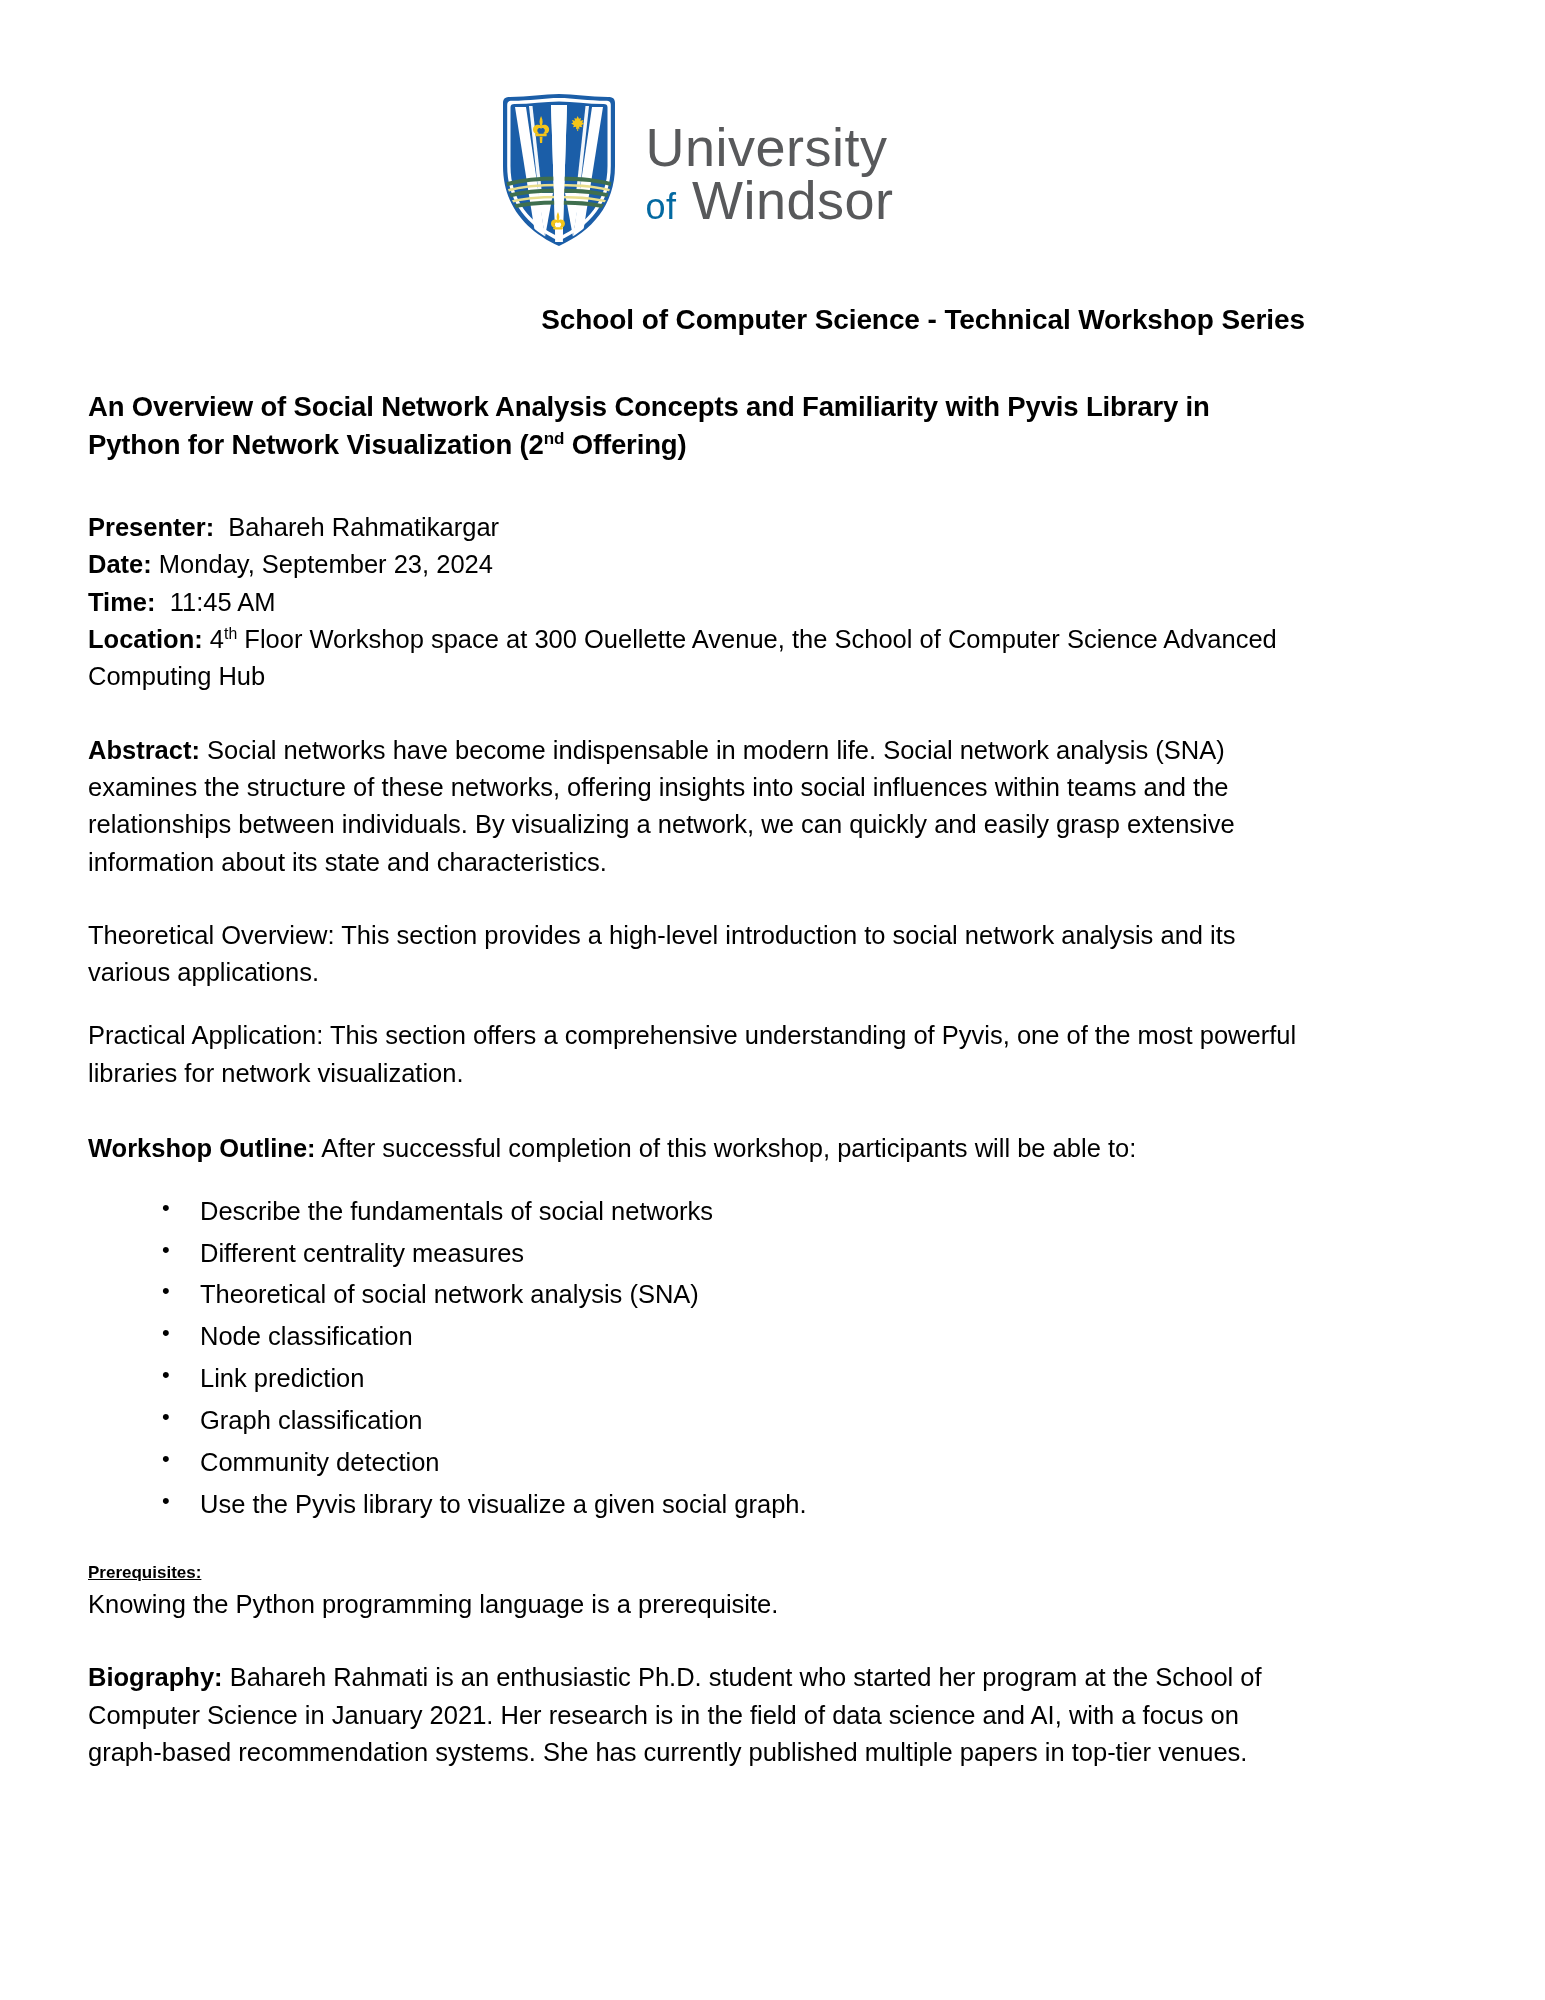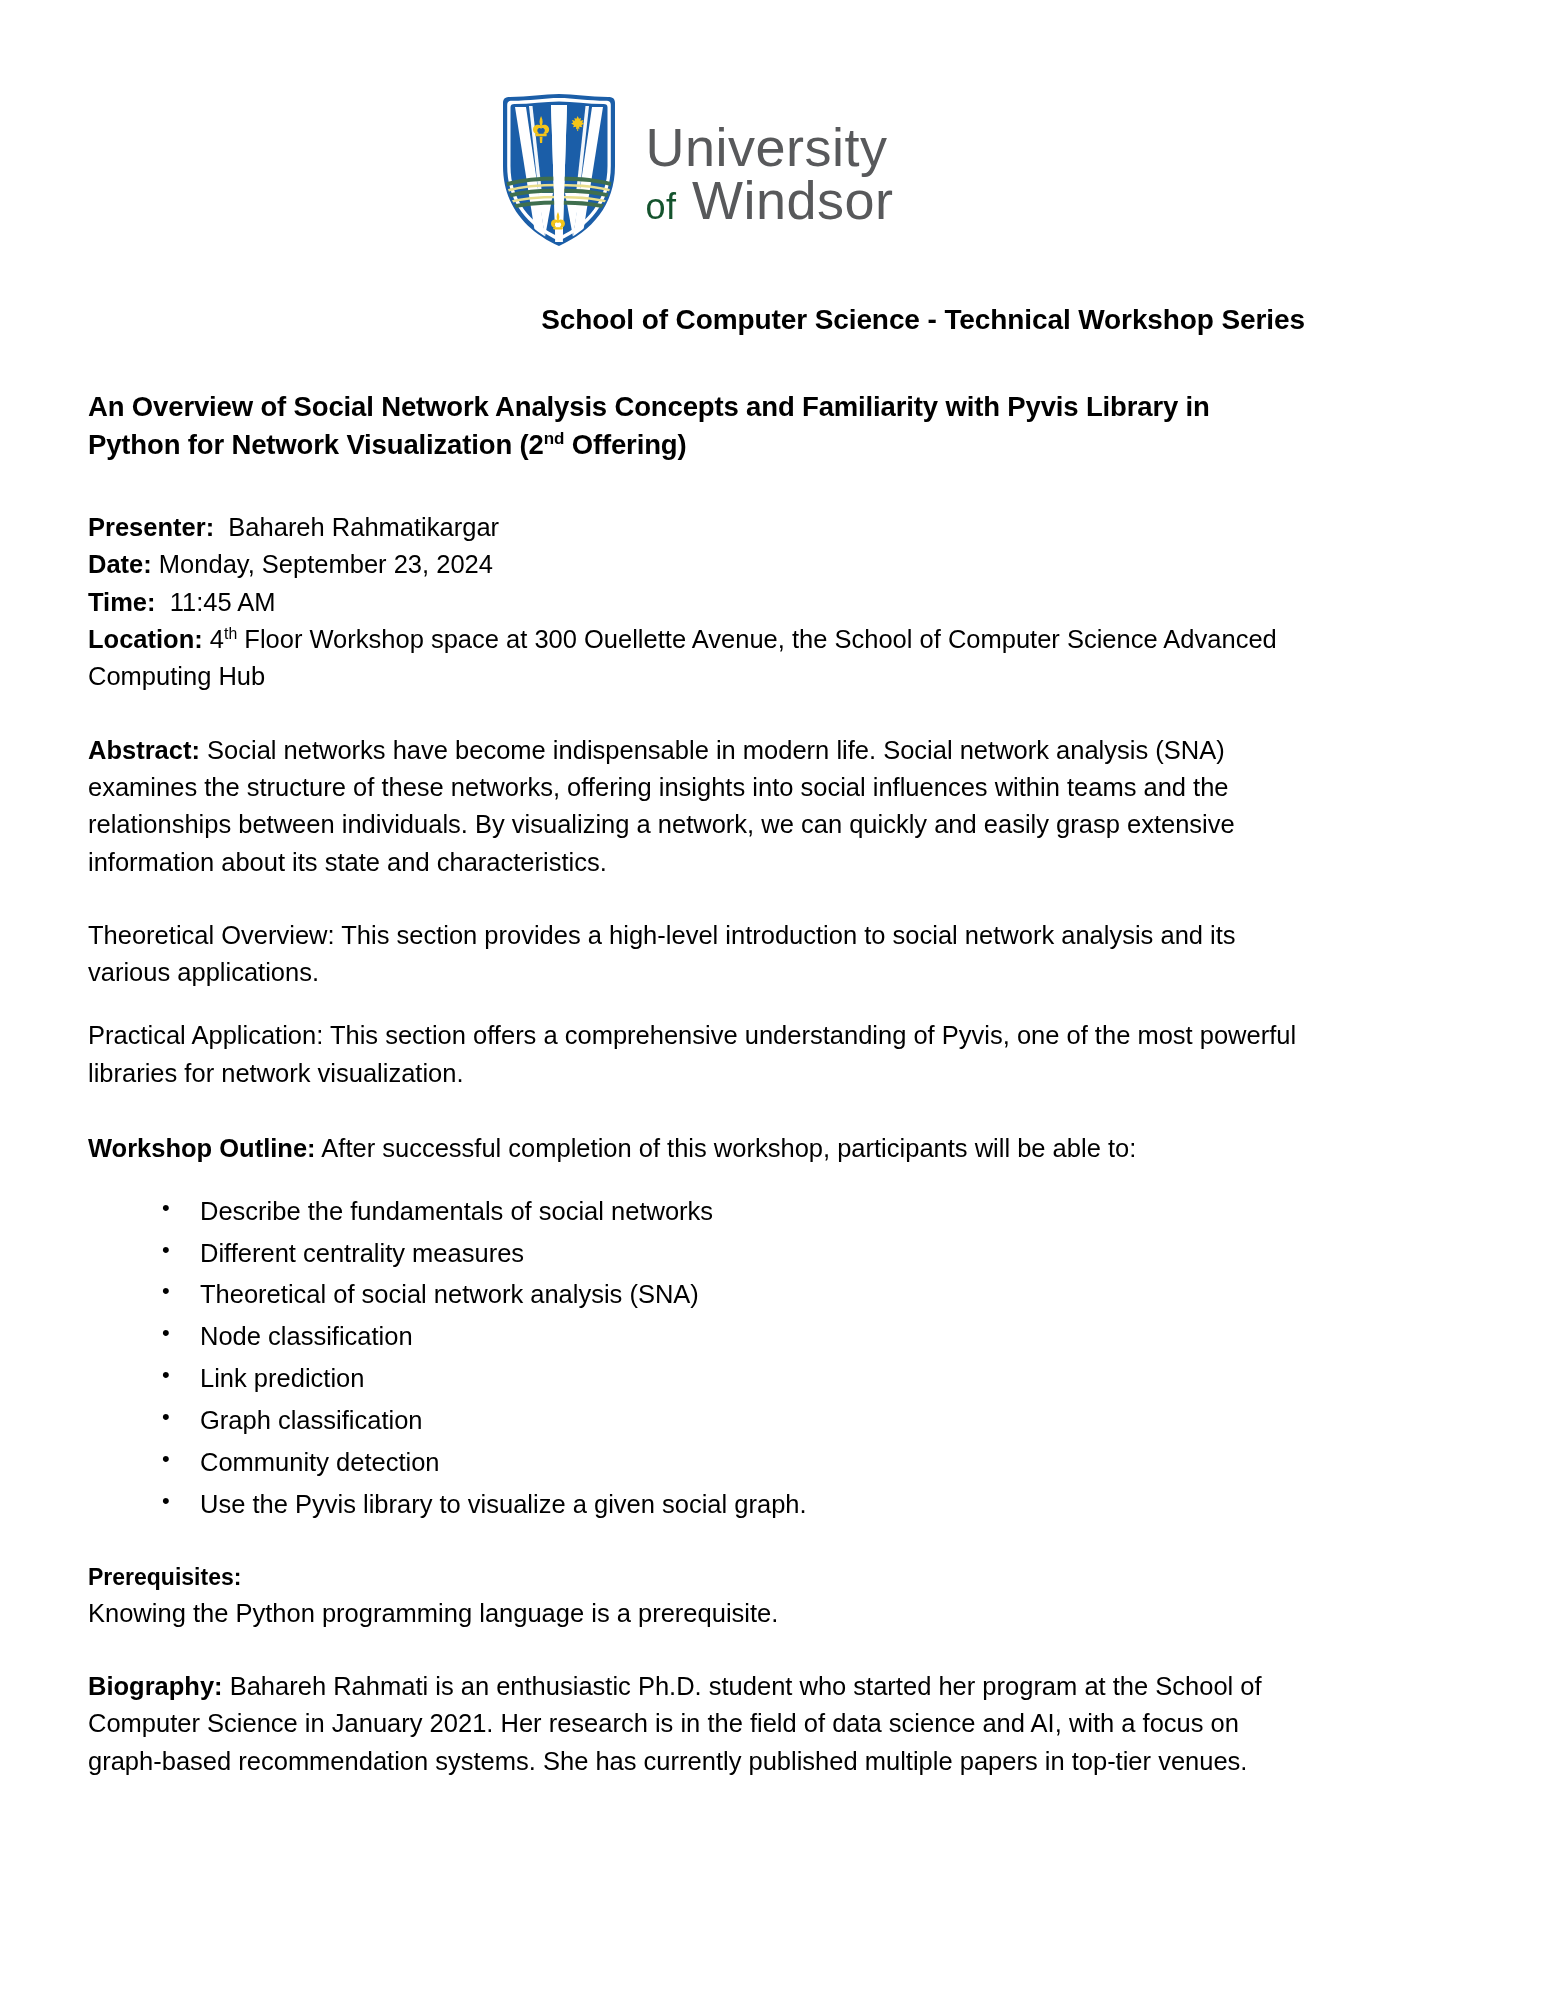--- a/index.html
+++ b/index.html
@@ -52,21 +52,21 @@
     font-weight: 400;
   }
   .wm-line2 {
     font-size: 54px;
     color: #58595b;
     letter-spacing: 0.5px;
     font-weight: 400;
   }
   .wm-small {
     font-size: 36px;
-    color: #14532d;
+    color: #0369a1;
   }
 
   
   .series-heading {
     text-align: right;
     font-size: 28px;
     font-weight: bold;
     margin-top: 54px;
     letter-spacing: -0.1px;
   }
@@ -126,24 +126,25 @@
   }
   ul.outline-list li .bullet {
     position: absolute;
     left: -38px;
     top: -1px;
     font-size: 22px;
     line-height: 1.465;
   }
 
   .section-head {
-    font-size: 23px;
+    font-size: 17px;
     font-weight: bold;
     line-height: 1.465;
     margin-top: 38px;
+    text-decoration: underline;
   }
   .section-body {
     font-size: 25.5px;
     line-height: 1.465;
     margin-top: 0;
   }
 </style>
 </head>
 <body>
 

